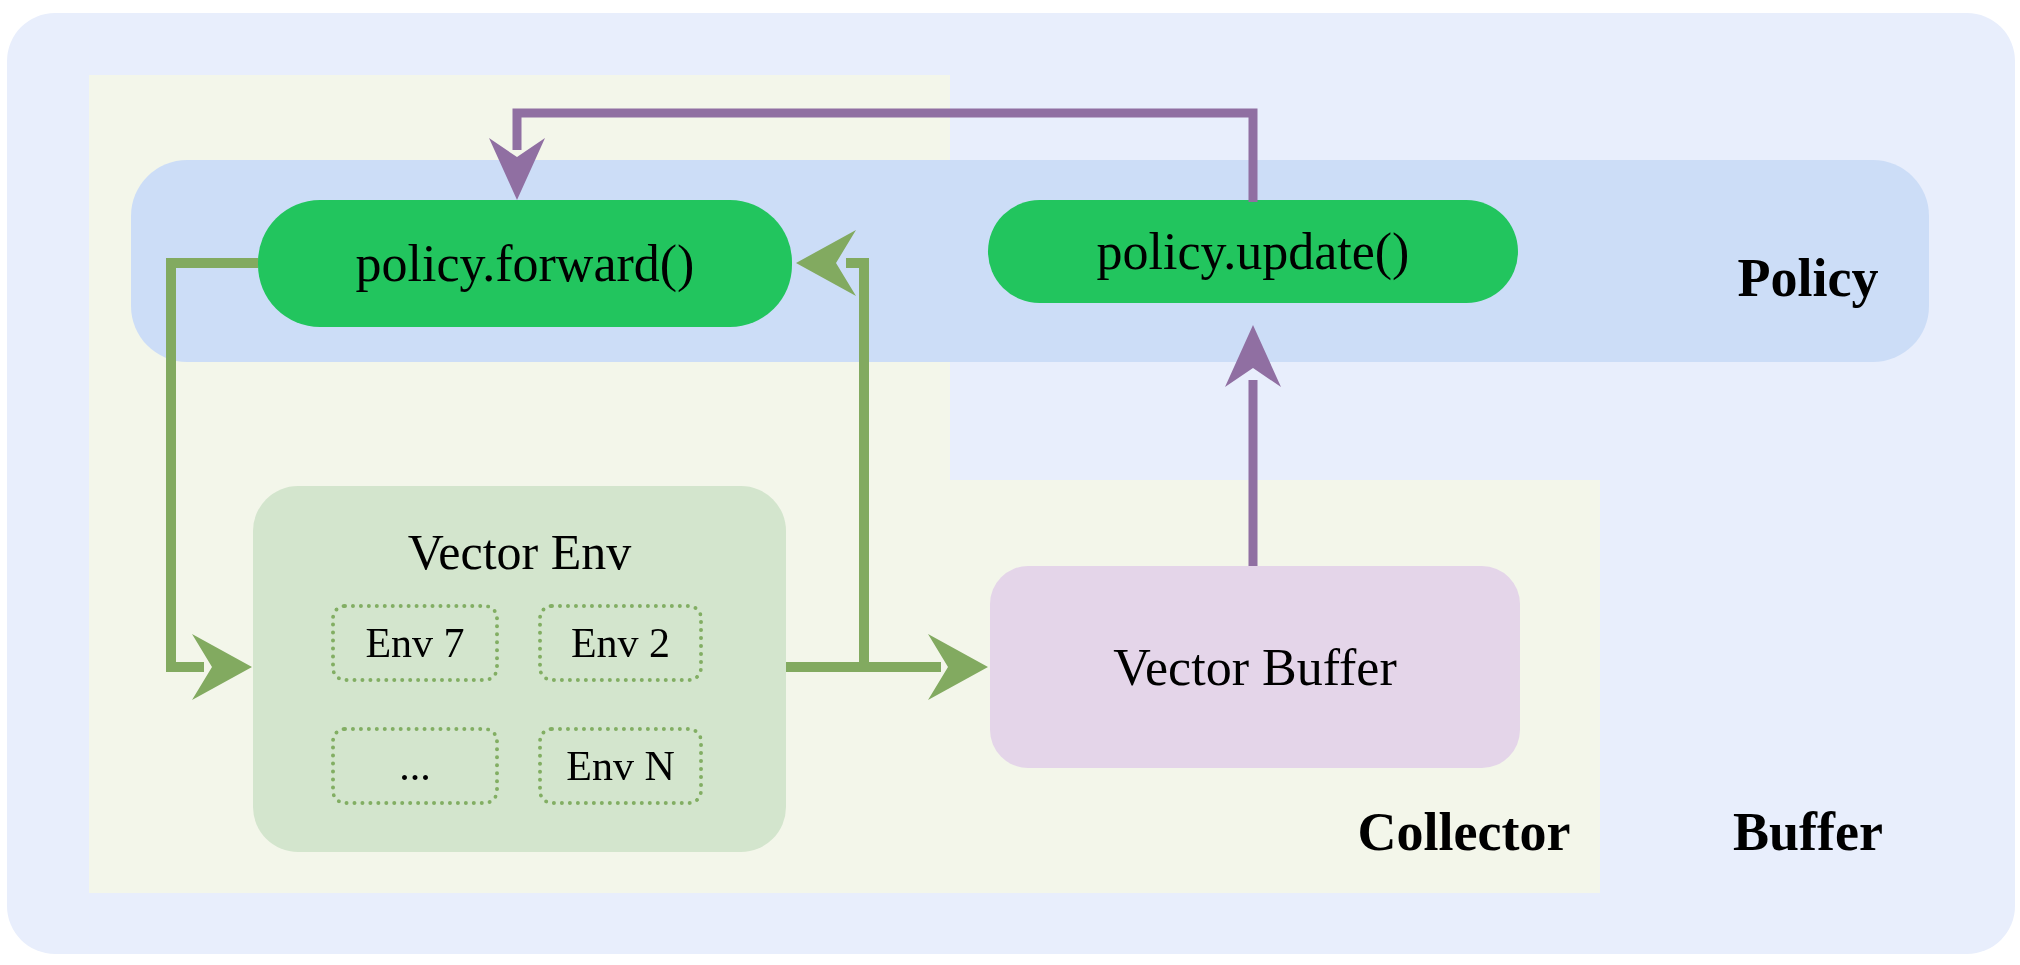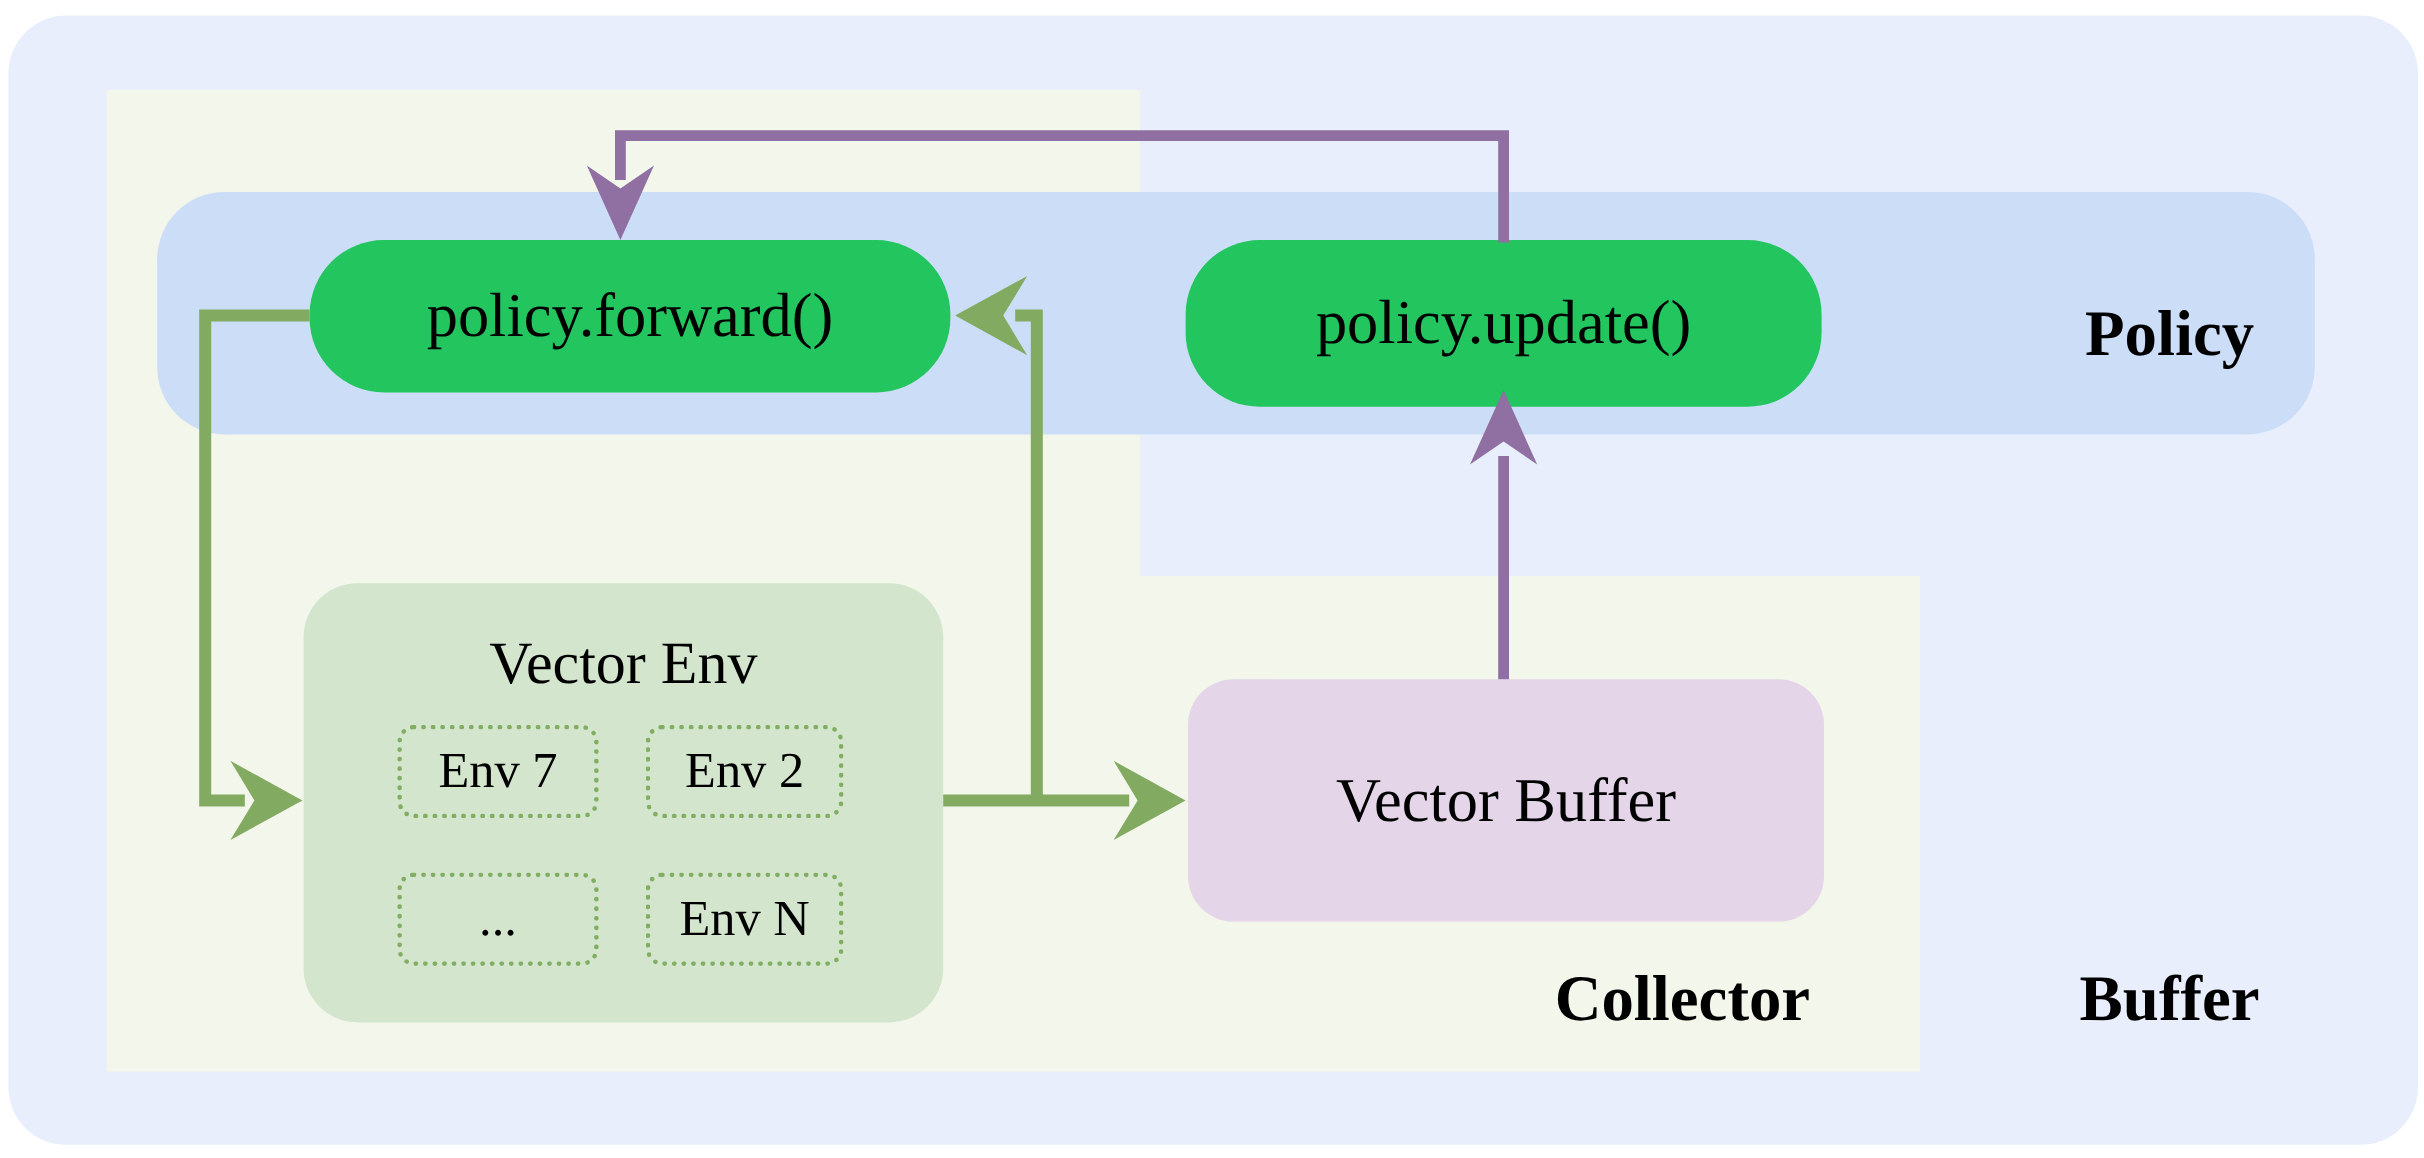--- a/index.html
+++ b/index.html
@@ -23,21 +23,21 @@
     left:131px;top:160px;width:1798px;height:202px;
     background:#ccddf7;border-radius:56px;z-index:2;
   }
   
   .pill{
     background:#22c55e;border-radius:62px;z-index:4;
     display:flex;align-items:center;justify-content:center;
     font-size:52px;color:#000;
   }
   #pill-forward{left:258px;top:200px;width:534px;height:127px;}
-  #pill-update{left:988px;top:200px;width:530px;height:139px;text-align:right;}
+  #pill-update{left:988px;top:200px;width:530px;height:103px;text-align:right;}
   #vector-env-box{
     left:253px;top:486px;width:533px;height:366px;
     background:#d3e5cd;border-radius:45px;z-index:3;
   }
   #vector-env-title{
     left:253px;top:512px;width:533px;height:80px;z-index:4;
     display:flex;align-items:center;justify-content:center;
     font-size:50px;color:#000;
   }
   .env-cell{
@@ -54,21 +54,21 @@
     background:#e4d5e9;border-radius:38px;z-index:3;
     display:flex;align-items:center;justify-content:center;
     font-size:52px;color:#000;
   }
   
   .section-label{
     z-index:7;display:flex;align-items:center;justify-content:center;
     font-size:54px;font-weight:bold;color:#000;
   }
   #label-policy{left:1658px;top:243px;width:300px;height:70px;}
-  #label-collector{left:1252px;top:797px;width:300px;height:70px;}
+  #label-collector{left:1314px;top:797px;width:300px;height:70px;}
   #label-trainer{left:1658px;top:797px;width:300px;height:70px;}
   
   #arrows{left:0;top:0;width:2020px;height:965px;z-index:6;pointer-events:none;}
 </style>
 </head>
 <body>
 
 <div id="stage">
 
   <div id="trainer-bg" class="abs"></div>

